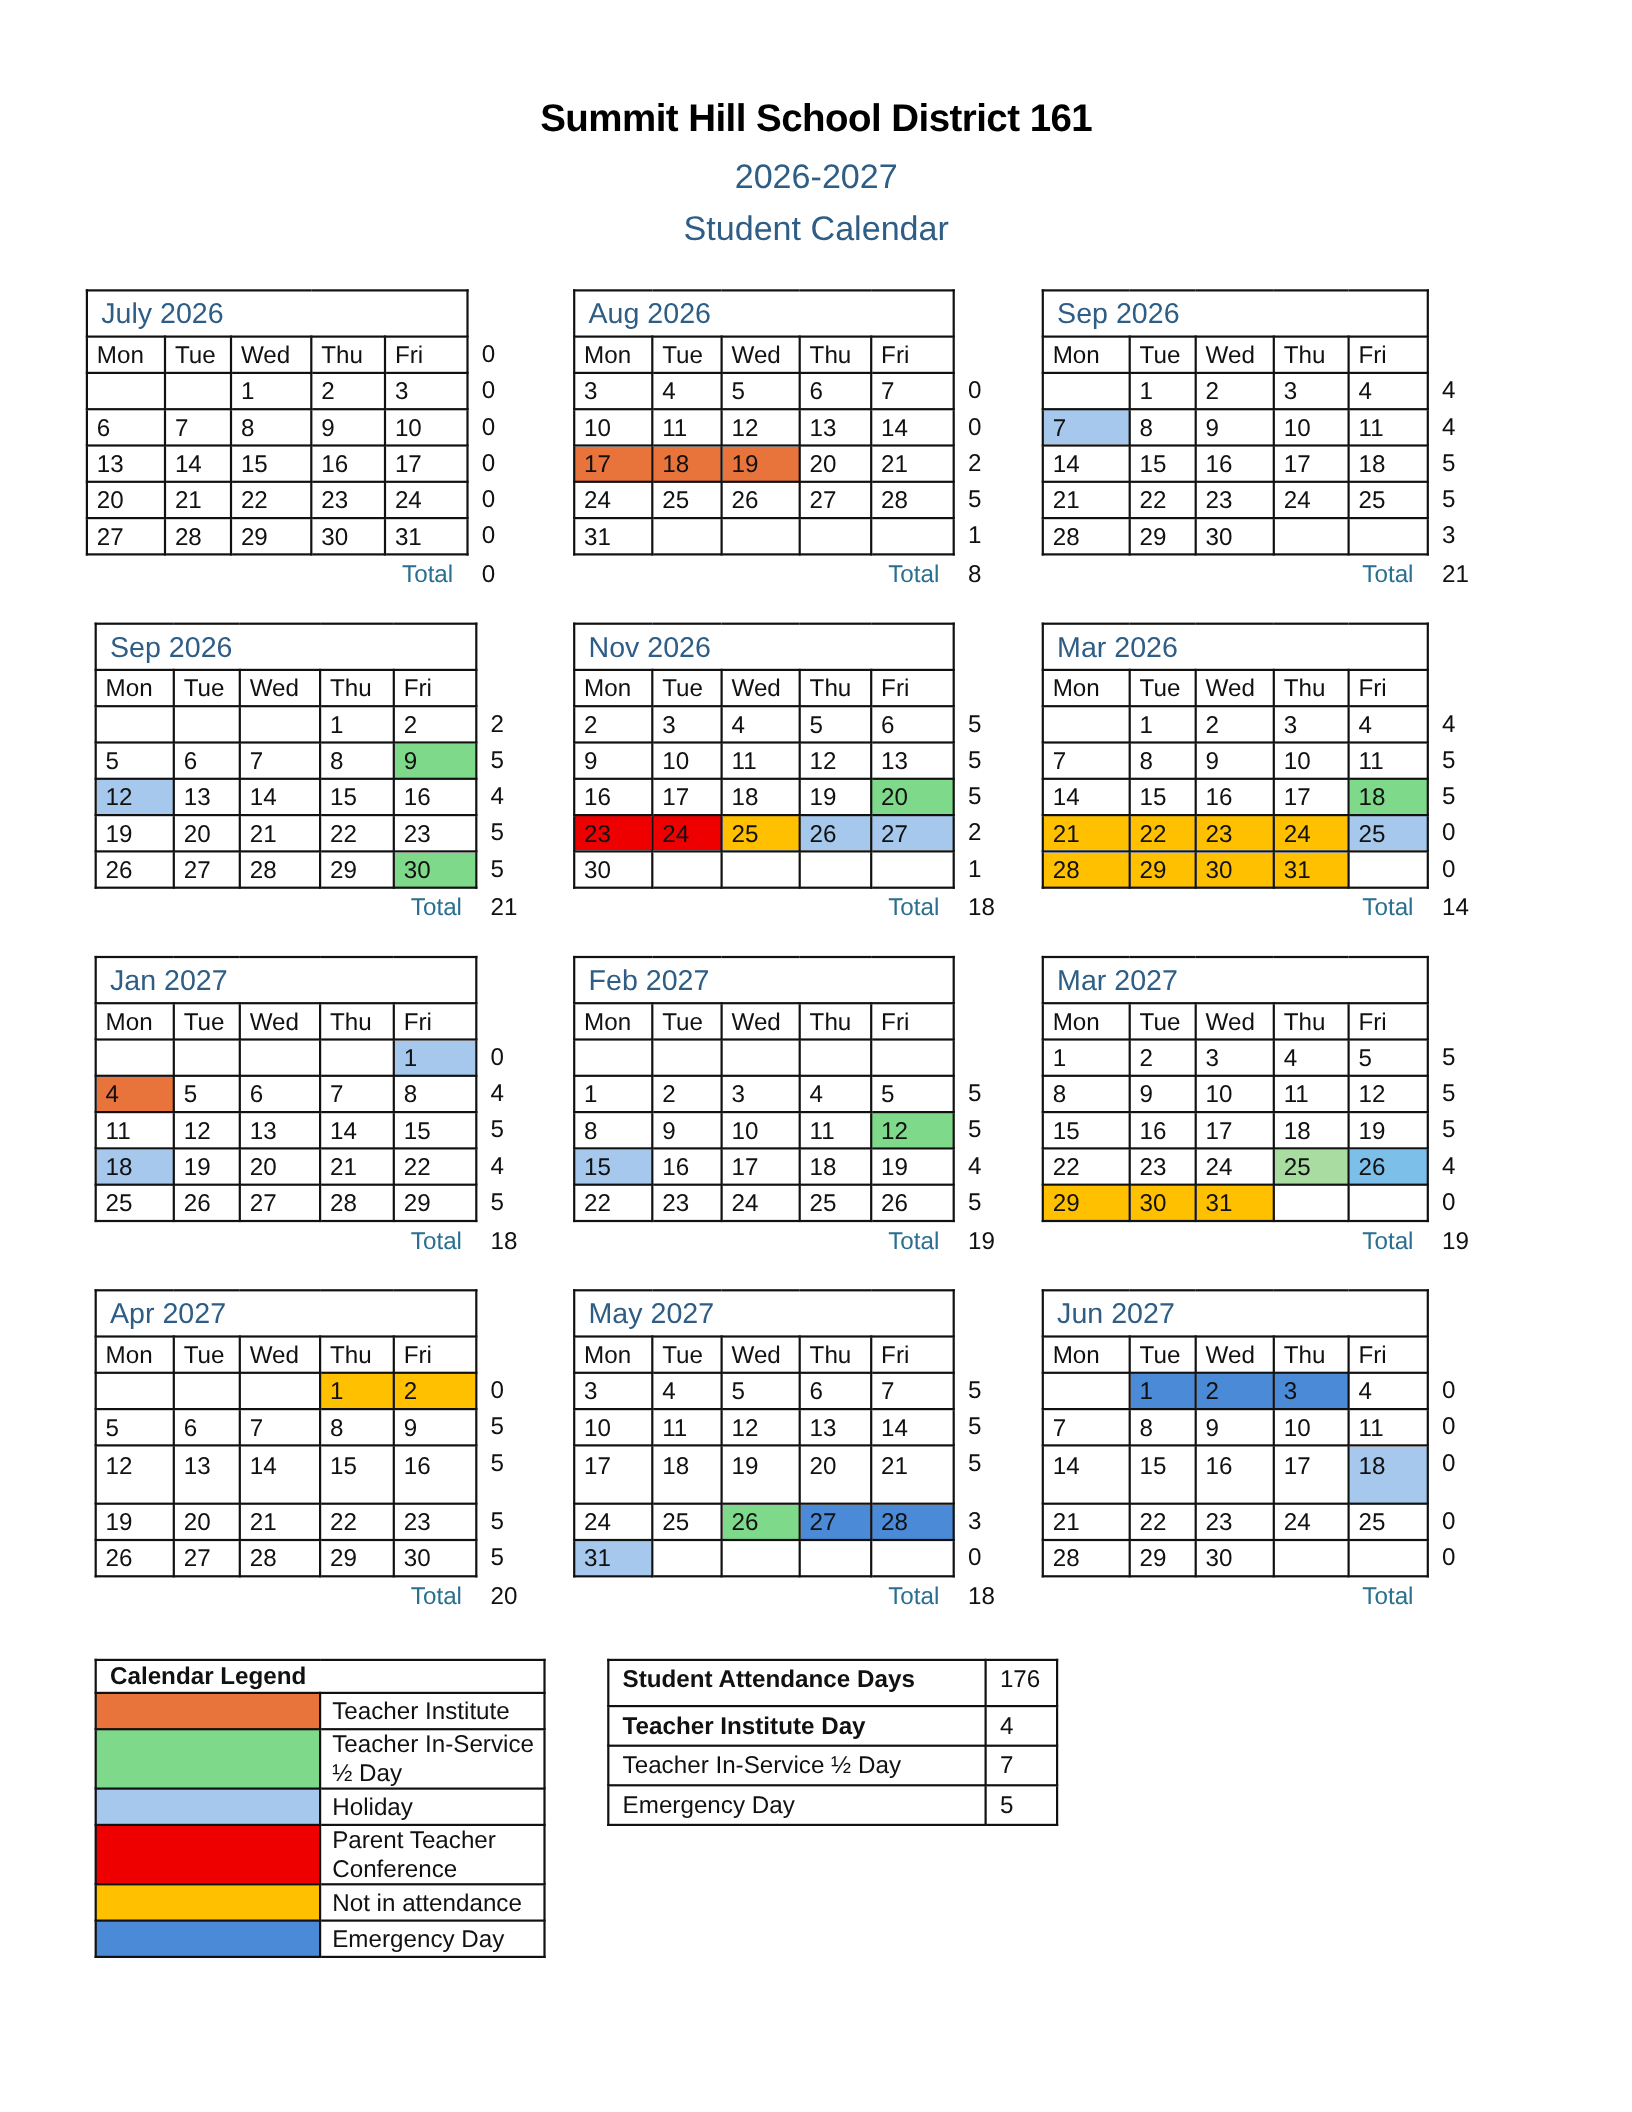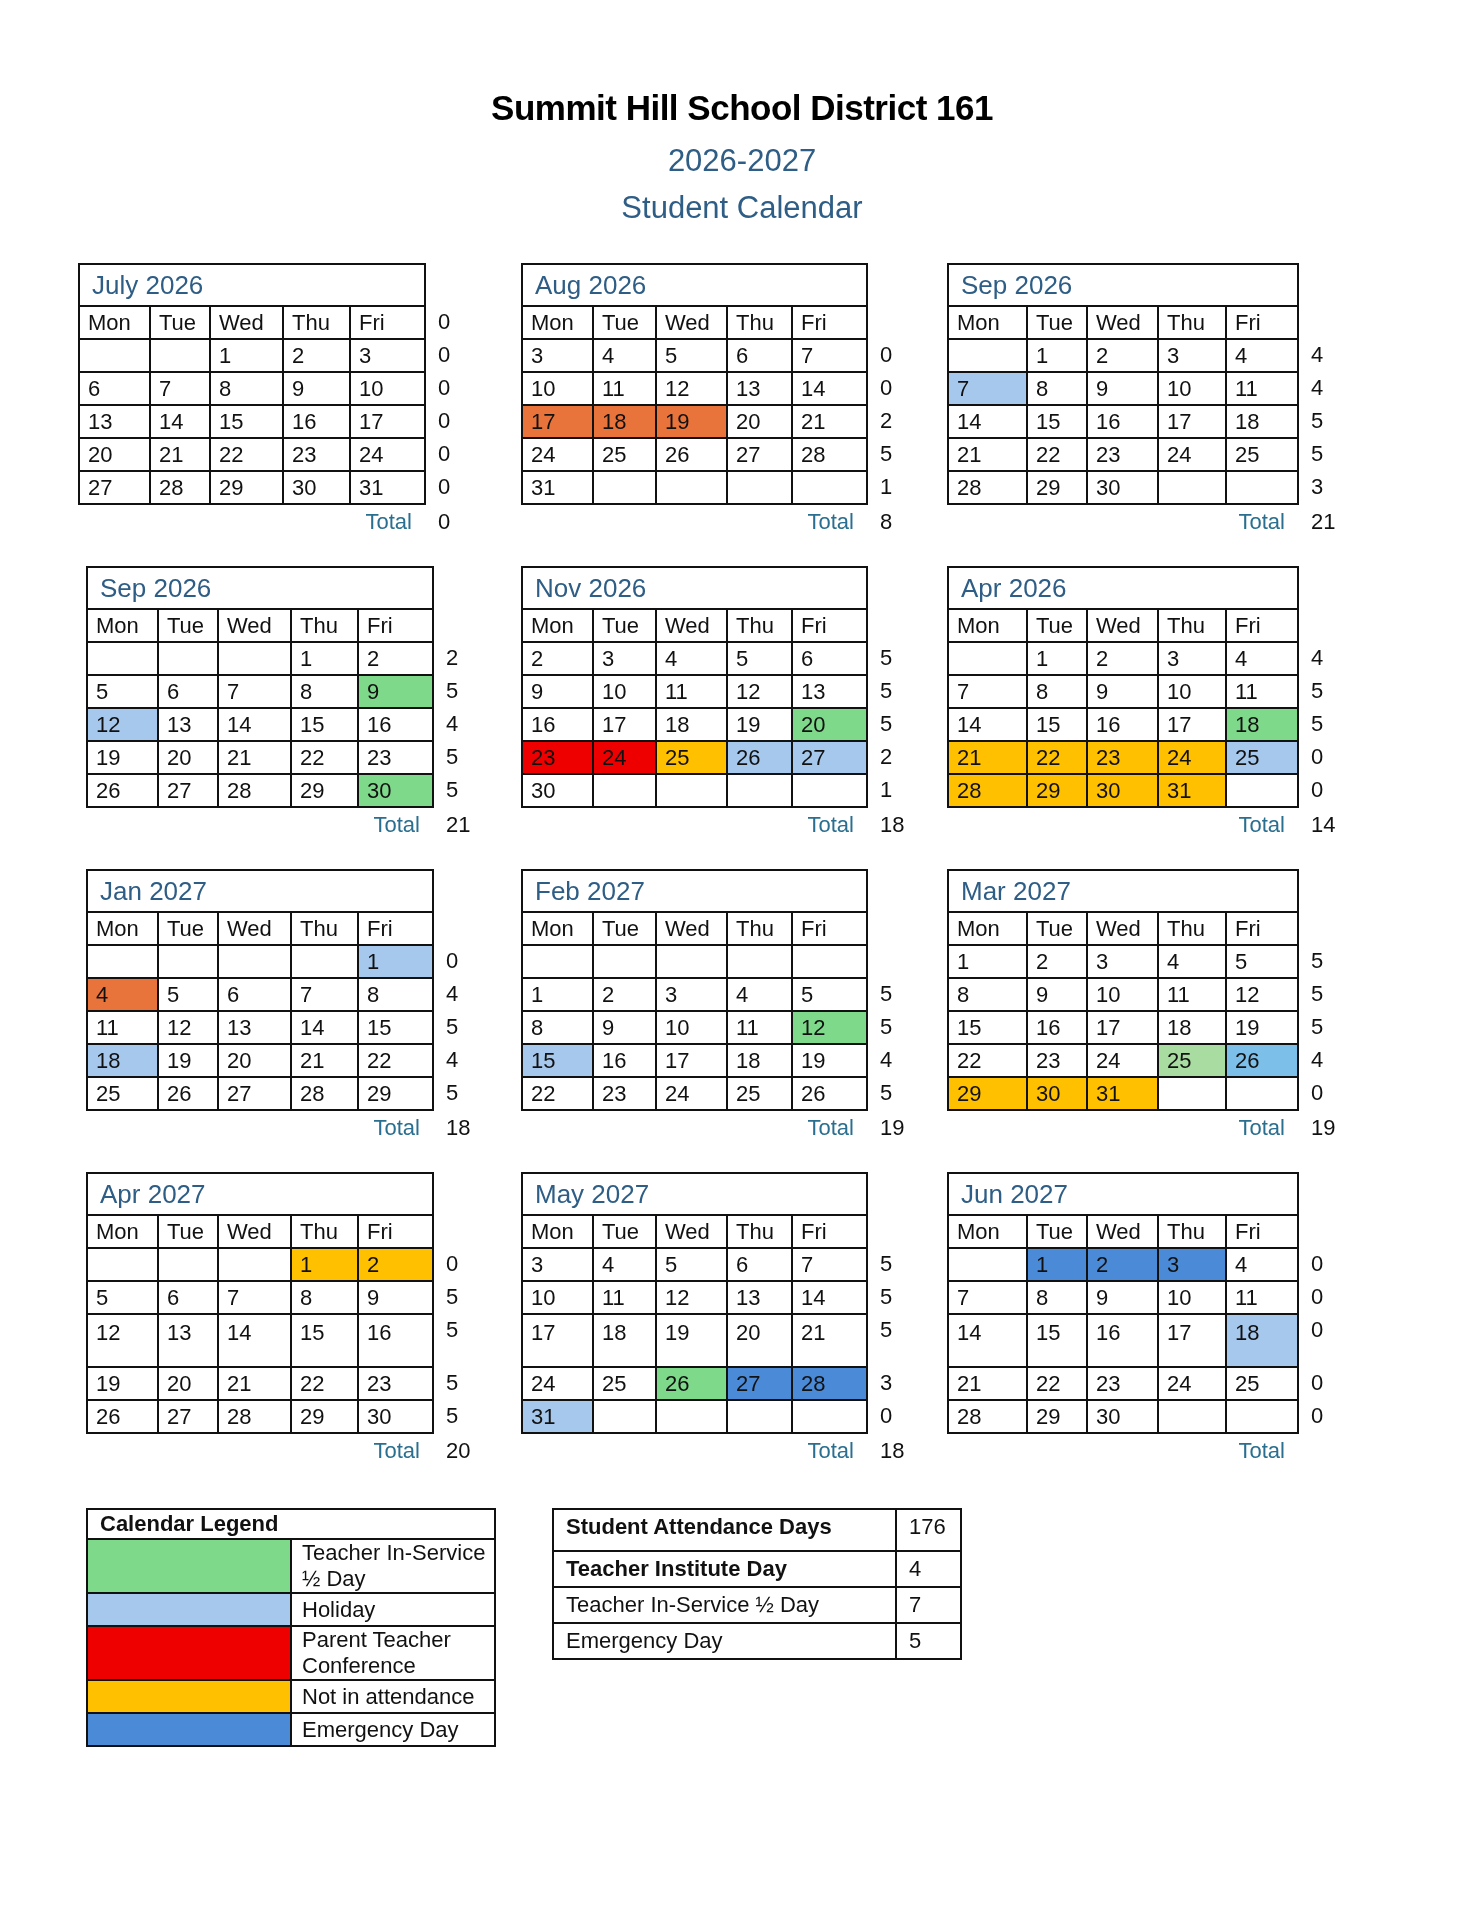--- a/index.html
+++ b/index.html
@@ -398,21 +398,21 @@
       <table style="width: 350px;">
         <colgroup>
           <col style="width: 79px;">
           <col style="width: 60px;">
           <col style="width: 71px;">
           <col style="width: 68px;">
           <col style="width: 72px;">
         </colgroup>
         <tbody>
           <tr>
-            <td colspan="5" class="mname">Apr 2026</td>
+            <td colspan="5" class="mname">Mar 2026</td>
           </tr>
           <tr>
             <td>Mon</td>
             <td>Tue</td>
             <td>Wed</td>
             <td>Thu</td>
             <td>Fri</td>
           </tr>
           <tr>
             <td></td>
@@ -884,20 +884,24 @@
         <span class="total-val" style="left: 364px;"></span>
       </div>
     </div>
   </div>
 
 <div class="legend">
   <table>
     <tbody id="legend-body">
       <tr>
           <td class="head" colspan="2">Calendar Legend</td>
+        </tr>
+    <tr>
+          <td class="swatch" style="background: rgb(232, 116, 59);"></td>
+          <td>Teacher Institute</td>
         </tr>
         <tr>
           <td class="swatch" style="background: rgb(126, 217, 139);"></td>
           <td>Teacher In-Service ½ Day</td>
         </tr>
         <tr>
           <td class="swatch" style="background: rgb(165, 200, 236);"></td>
           <td>Holiday</td>
         </tr>
         <tr>

